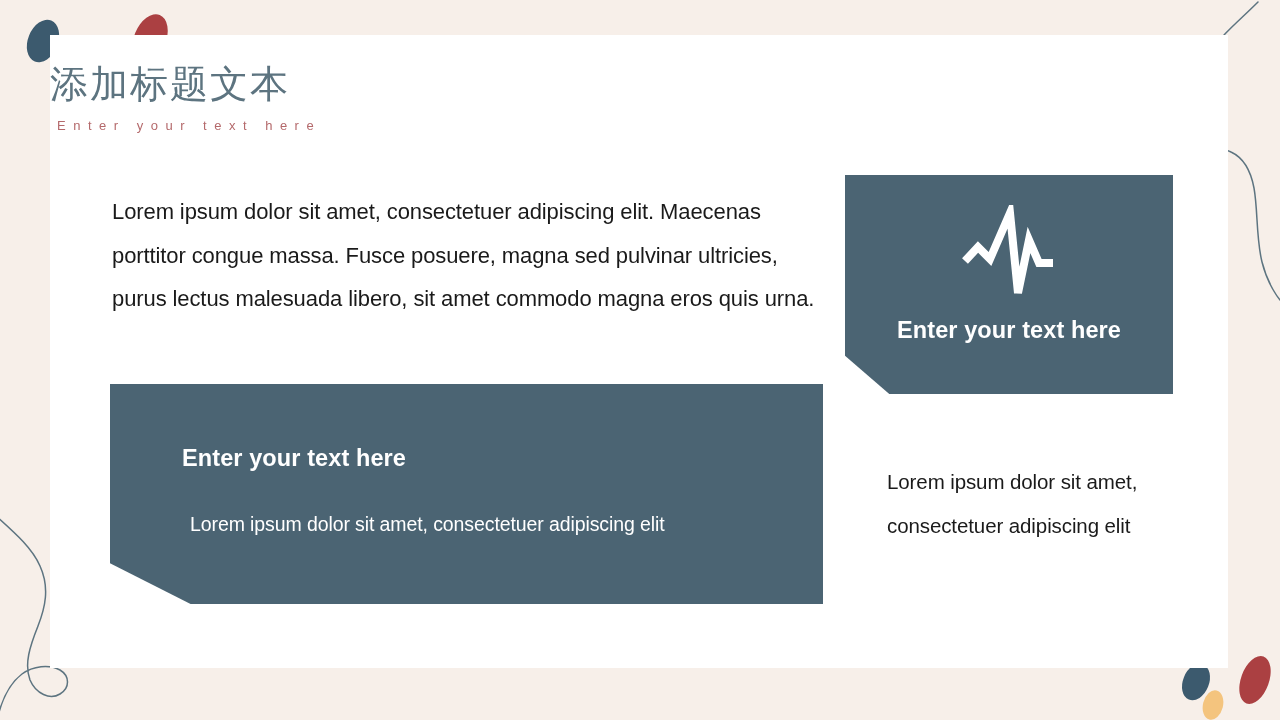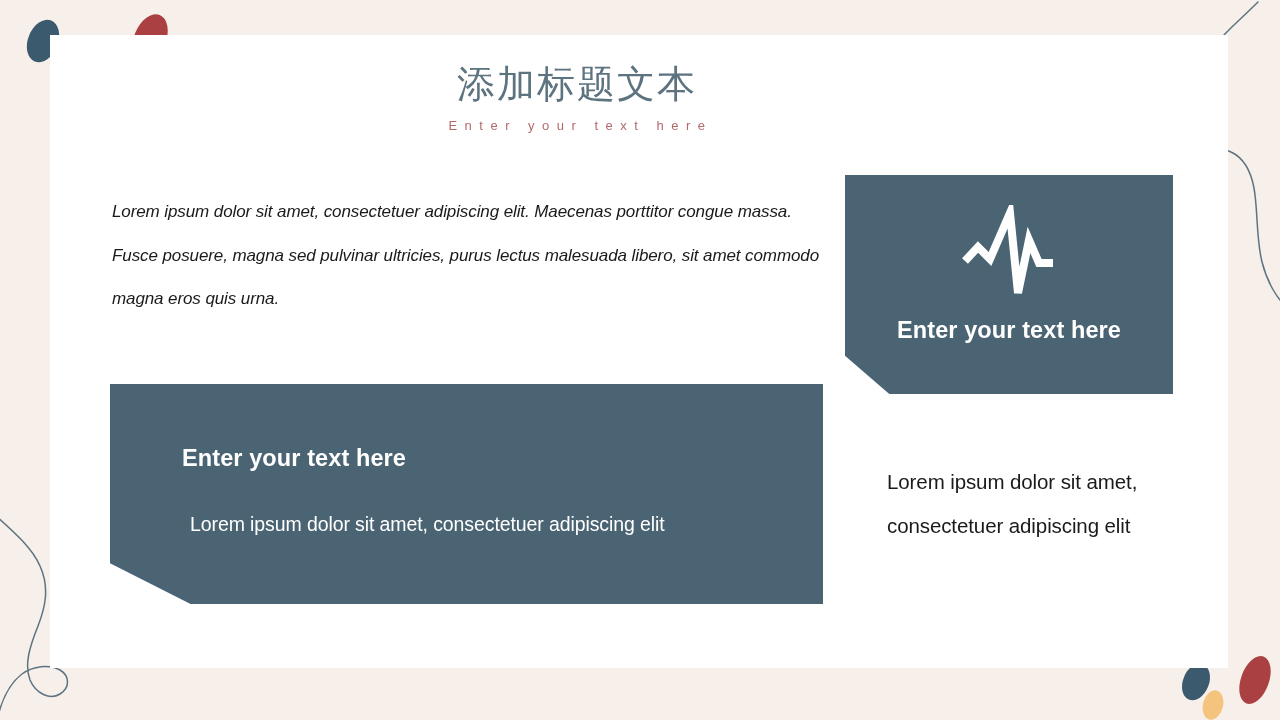--- a/index.html
+++ b/index.html
@@ -44,21 +44,21 @@
     height: 633px;
     background: #FFFFFF;
   }
 
   
   .title-block {
     position: absolute;
     left: 0;
     top: 26px;
     width: 1054px;
-    text-align: center;
+    text-align: left;
   }
   .title-main {
     font-family: "Liberation Serif", "DejaVu Serif", serif;
     font-size: 38px;
     line-height: 46px;
     color: #5D7480;
     letter-spacing: 2px;
     margin: 0;
     font-weight: 400;
   }
@@ -72,27 +72,26 @@
     padding-left: 7px;
     font-weight: 400;
   }
 
   
   .lead-para {
     position: absolute;
     left: 62px;
     top: 155px;
     width: 710px;
-    font-size: 17px;
+    font-size: 22px;
     line-height: 43.5px;
     color: #1A1A1A;
     letter-spacing: -0.1px;
     margin: 0;
     font-weight: 400;
-    font-style: italic;
   }
 
   
   .panel {
     position: absolute;
     background: #4B6473;
     color: #FFFFFF;
   }
   .panel-right {
     left: 795px;

